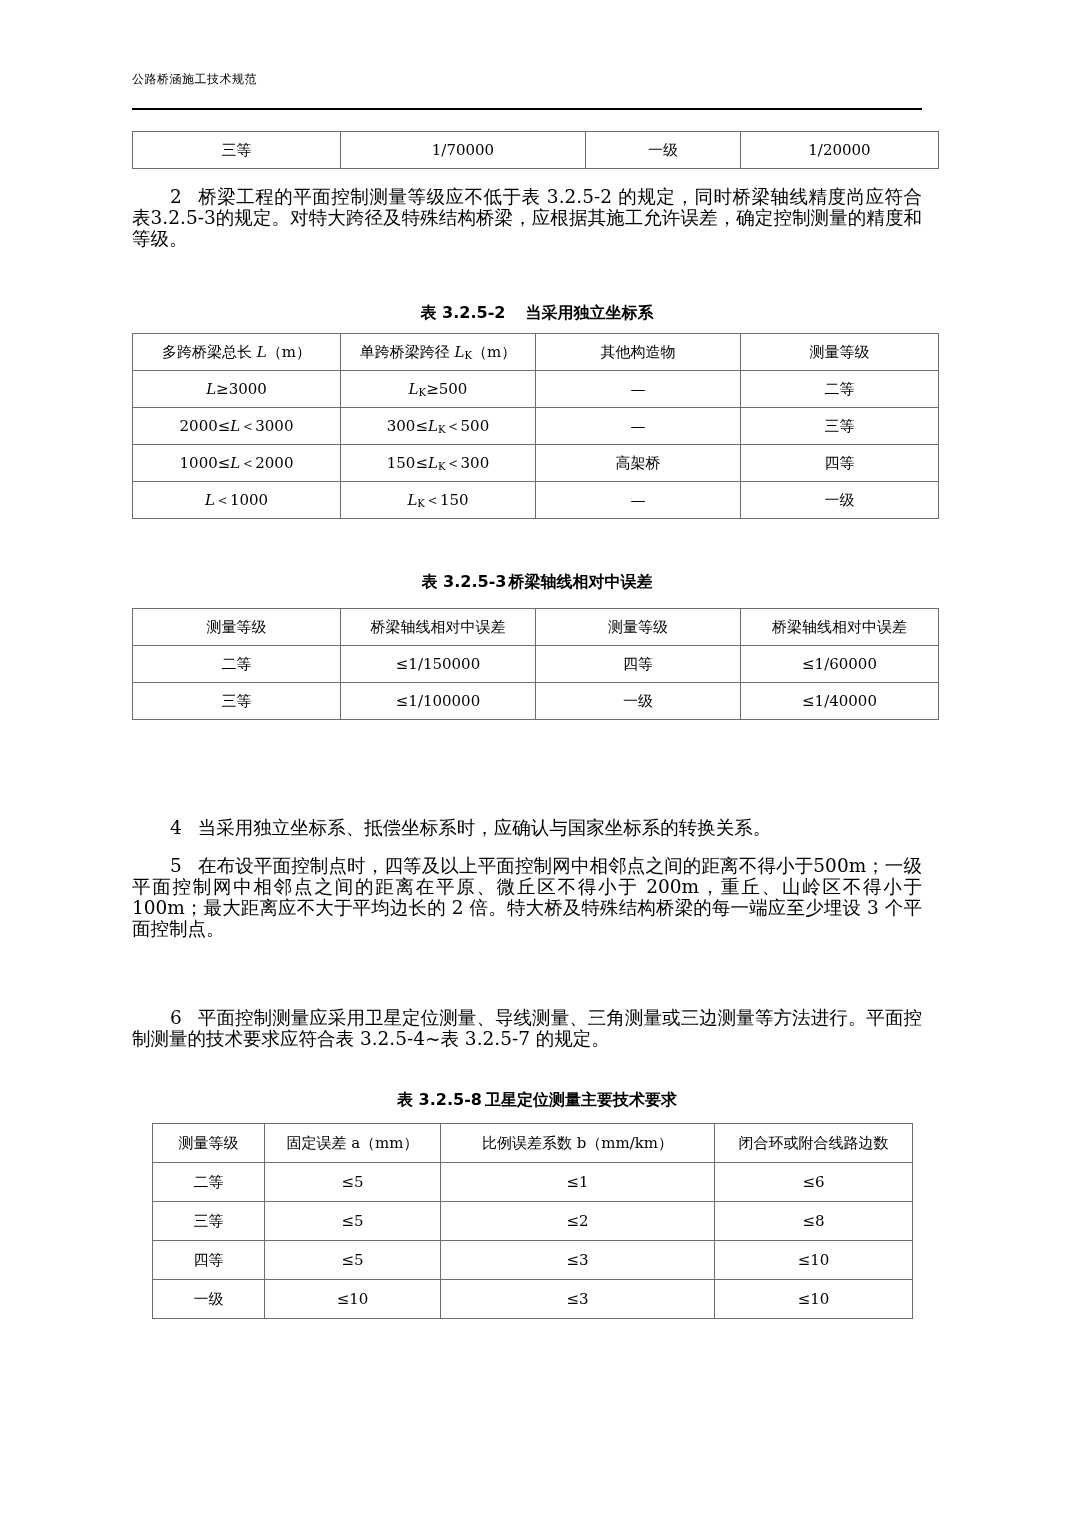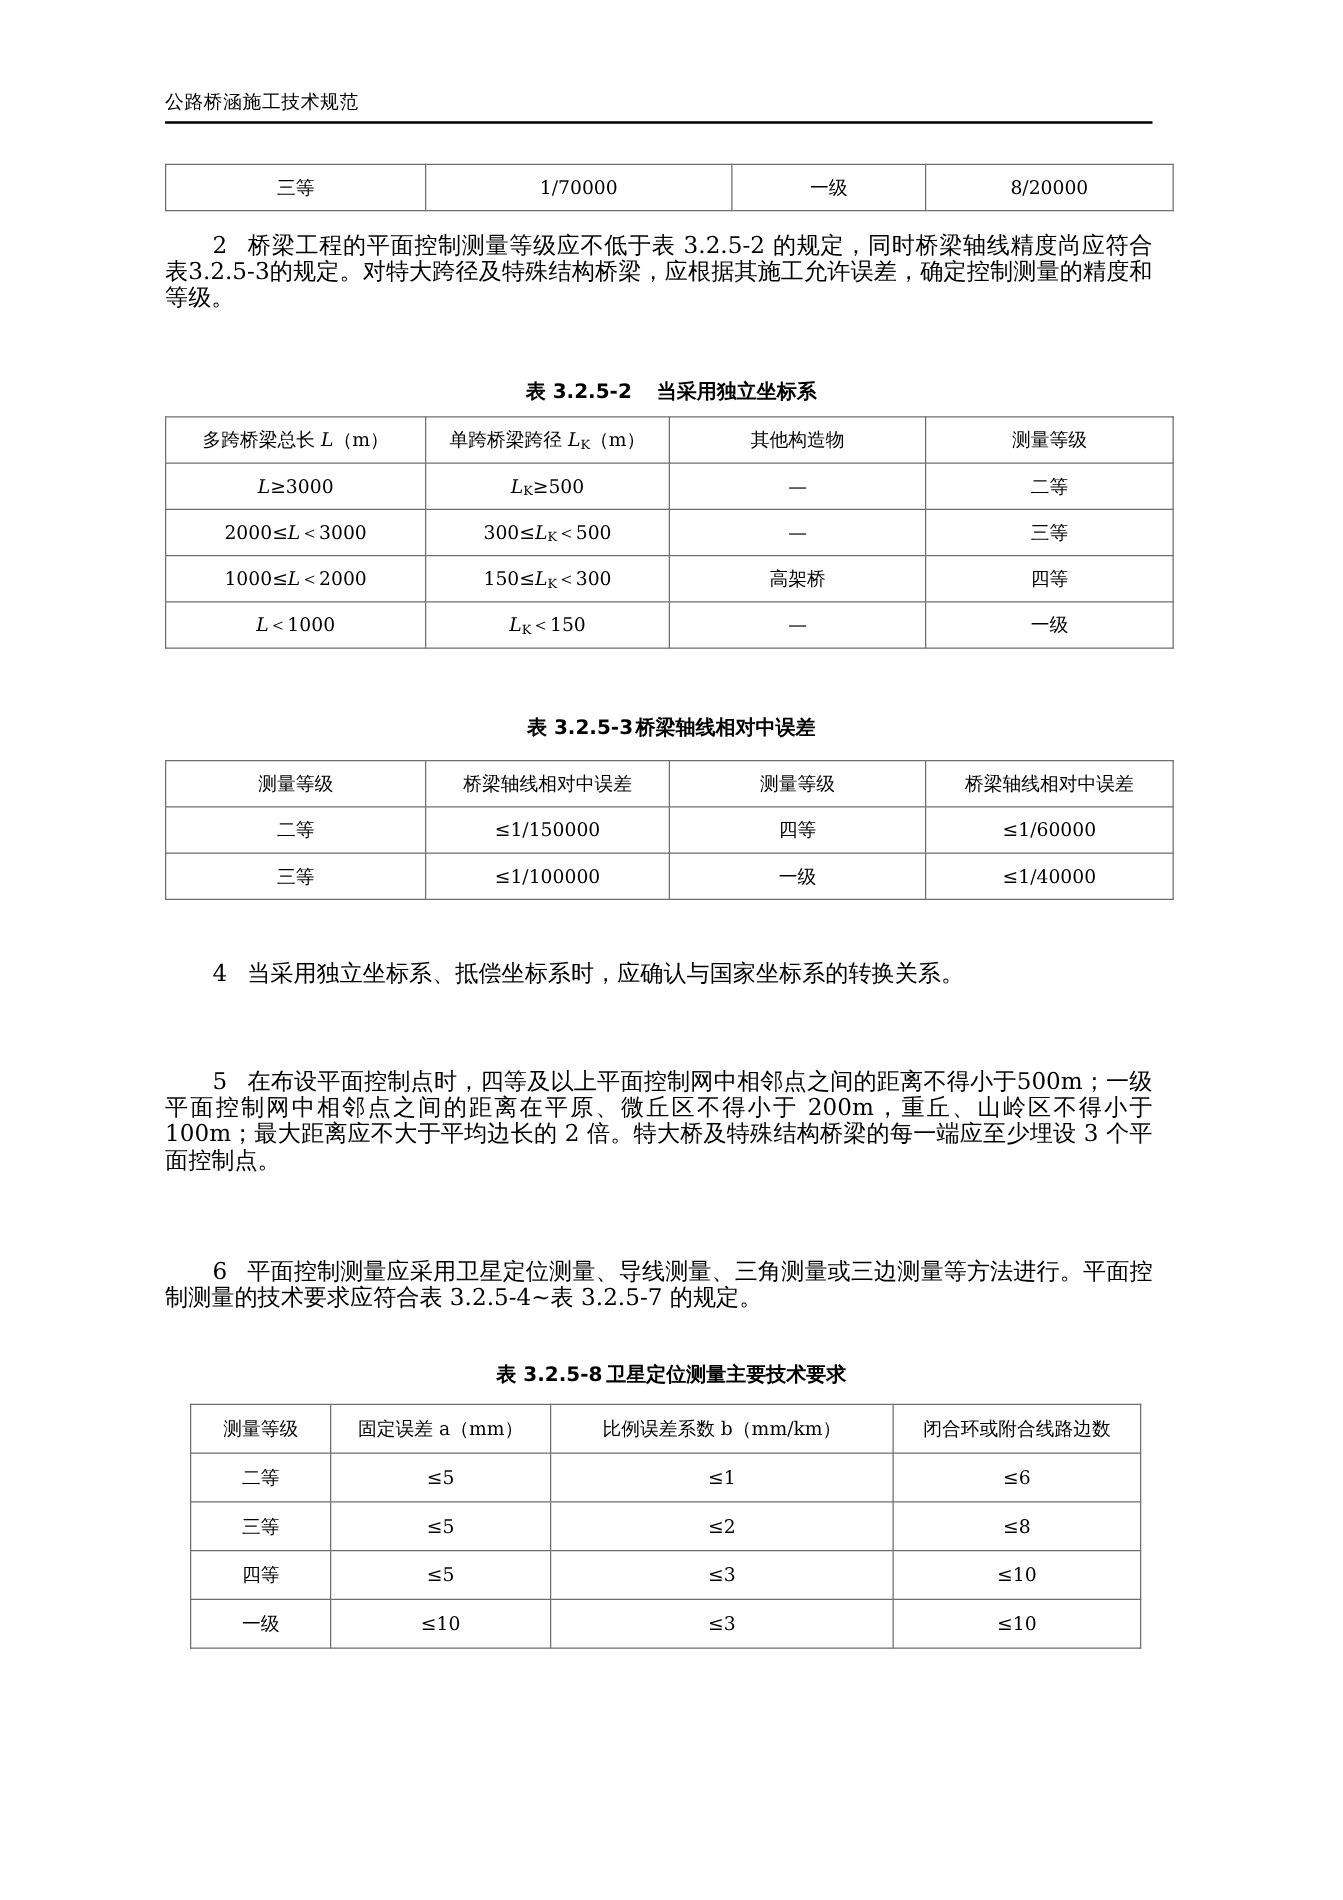--- a/index.html
+++ b/index.html
@@ -22,24 +22,24 @@
   }
 
   
   .header {
     position: absolute;
     left: 132px;
     top: 72px;
     width: 790px;
   }
   .header-title {
-    font-size: 15px;
+    font-size: 12px;
     letter-spacing: 0.5px;
     line-height: 1.2;
-    padding-bottom: 7px;
+    padding-bottom: 22px;
     white-space: nowrap;
   }
   .header-rule {
     border-bottom: 2px solid #000;
     width: 790px;
   }
 
   
   table.doc {
     border-collapse: collapse;
@@ -94,21 +94,21 @@
     left: 132px;
     font-size: 18.5px;
     line-height: 21px;
     text-align: justify;
     text-justify: inter-ideograph;
   }
   .para .num { margin-left: 38px; margin-right: 16px; }
 
   #para-2 { top: 186px; }
   #para-3 { top: 741px; }
-  #para-4 { top: 769px; }
+  #para-4 { top: 817px; }
   #para-5 { top: 855px; }
   #para-6 { top: 1007px; }
 
   
   i.var { font-style: italic; font-family: "DejaVu Serif", "Liberation Serif", serif; }
   sub { font-size: 0.68em; vertical-align: baseline; position: relative; bottom: -0.28em; }
 
   
   .footer {
     position: absolute;
@@ -134,21 +134,21 @@
       <col style="width:208px">
         <col style="width:245px">
         <col style="width:155px">
         <col style="width:198px">
     </colgroup>
     <tbody>
       <tr>
         <td>三等</td>
         <td>1/70000</td>
         <td>一级</td>
-        <td>8/20000</td>
+        <td>1/20000</td>
       </tr>
     </tbody>
   </table>
 
   <div class="para" id="para-2">
     <span class="num">2</span><span>桥梁工程的平面控制测量等级应不低于表 3.2.5-2 的规定，同时桥梁轴线精度尚应符合表3.2.5-3的规定。对特大跨径及特殊结构桥梁，应根据其施工允许误差，确定控制测量的精度和等级。</span>
   </div>
 
   <div class="caption" id="caption-325-2">
     <span class="cap-num">表 3.2.5-2</span><span>当采用独立坐标系</span>

